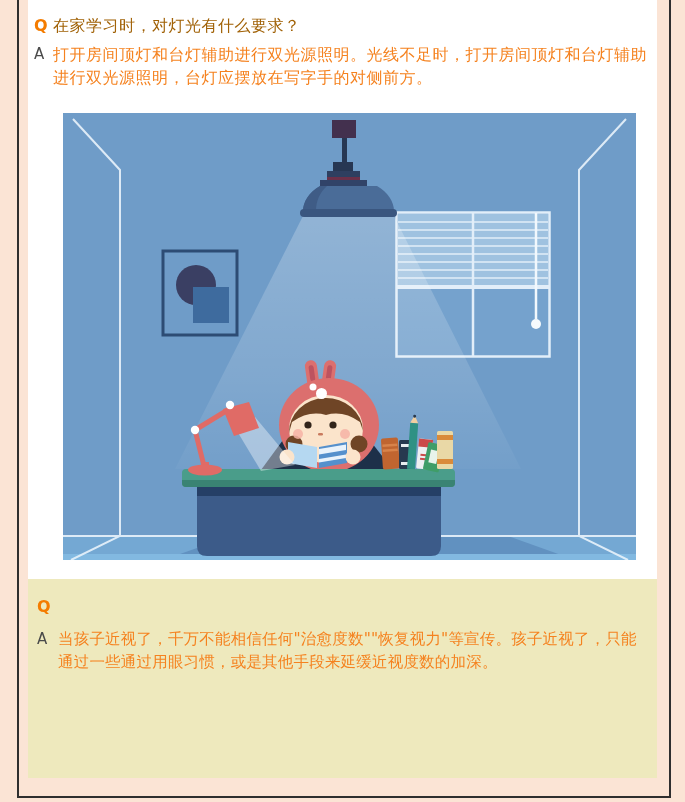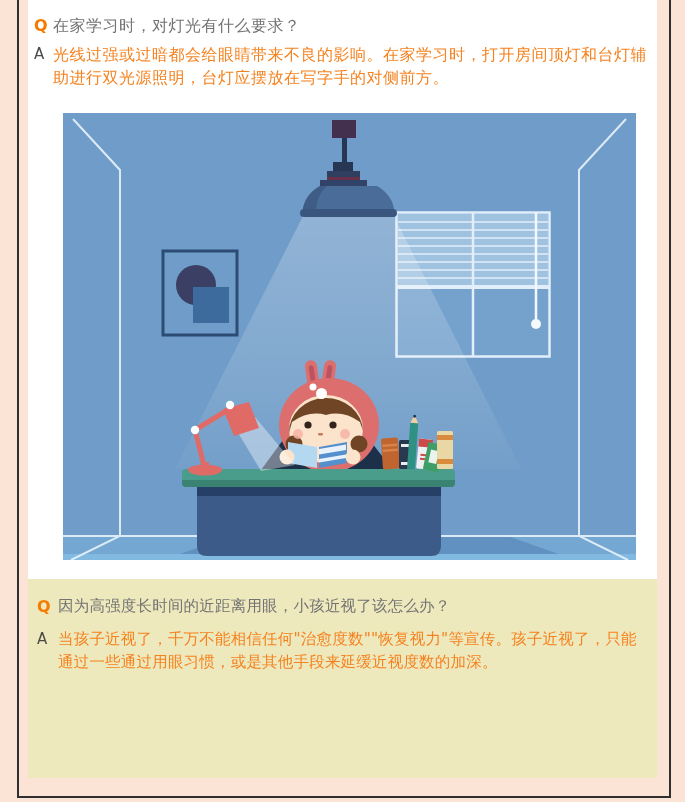--- a/index.html
+++ b/index.html
@@ -16,21 +16,21 @@
   }
   .card {
     position:absolute; left:9px; top:18px;
     width:629px; height:778px; background:#ffffff;
   }
   .qa-row { display:flex; align-items:flex-start; }
   .qa-row p { margin:0; }
   .label { flex:0 0 19px; }
   .q-label { color:#f47c00; font-weight:bold; font-size:16px; line-height:23px; }
   .a-label { color:#4a4a4a; font-size:15px; line-height:23px; }
-  .q-text { color:#737373; }
+  .q-text { color:#a16207; }
   .a-text { color:#f5821f; }
 
   .qa-top { padding:14px 6px 0 6px; font-size:16px; line-height:23px; letter-spacing:0.5px; }
   .qa-top .a-row { margin-top:6px; }
   .qa-top .flow { width:599px; }
 
   .illustration { display:block; margin:24px 0 0 35px; }
 
   .qa-yellow {
     margin-top:19px; height:199px; box-sizing:border-box;
@@ -48,21 +48,21 @@
   <div class="frame">
     <div class="card">
 
       <section class="qa-top">
         <div class="qa-row">
           <span class="label q-label">Q</span>
           <p class="q-text flow">在家学习时，对灯光有什么要求？</p>
         </div>
         <div class="qa-row a-row">
           <span class="label a-label">A</span>
-          <p class="a-text flow">光线过强或过暗都会给眼睛带来不良的影响。在家学习时，打开房间顶灯和台灯辅助进行双光源照明，台灯应摆放在写字手的对侧前方。</p>
+          <p class="a-text flow">打开房间顶灯和台灯辅助进行双光源照明。光线不足时，打开房间顶灯和台灯辅助进行双光源照明，台灯应摆放在写字手的对侧前方。</p>
         </div>
       </section>
 
       <svg class="illustration" width="573" height="447" viewBox="0 0 573 447">
         <defs>
           <linearGradient id="coneGrad" x1="0" y1="0" x2="0" y2="1">
             <stop offset="0" stop-color="#ffffff" stop-opacity="0.24"></stop>
             <stop offset="0.65" stop-color="#ffffff" stop-opacity="0.12"></stop>
             <stop offset="1" stop-color="#ffffff" stop-opacity="0.03"></stop>
           </linearGradient>
@@ -192,21 +192,20 @@
           </g>
           <rect x="374" y="318" width="16" height="38" rx="1.5" fill="#e9d8a6"></rect>
           <rect x="374" y="322" width="16" height="5" fill="#d98a3a"></rect>
           <rect x="374" y="346" width="16" height="5" fill="#d98a3a"></rect>
         </g>
       </svg>
 
       <section class="qa-yellow">
         <div class="qa-row">
           <span class="label q-label">Q</span>
-          <p class="q-text">因为高强度长时间的近距离用眼，小孩近视了该怎么办？</p>
         </div>
         <div class="qa-row a-row">
           <span class="label a-label">A</span>
           <div class="a-text">
             <p>当孩子近视了，千万不能相信任何"治愈度数""恢复视力"等宣传。孩子近视了，只能通过一些通过用眼习惯，或是其他手段来延缓近视度数的加深。</p>
           </div>
         </div>
       </section>
 
     </div>

